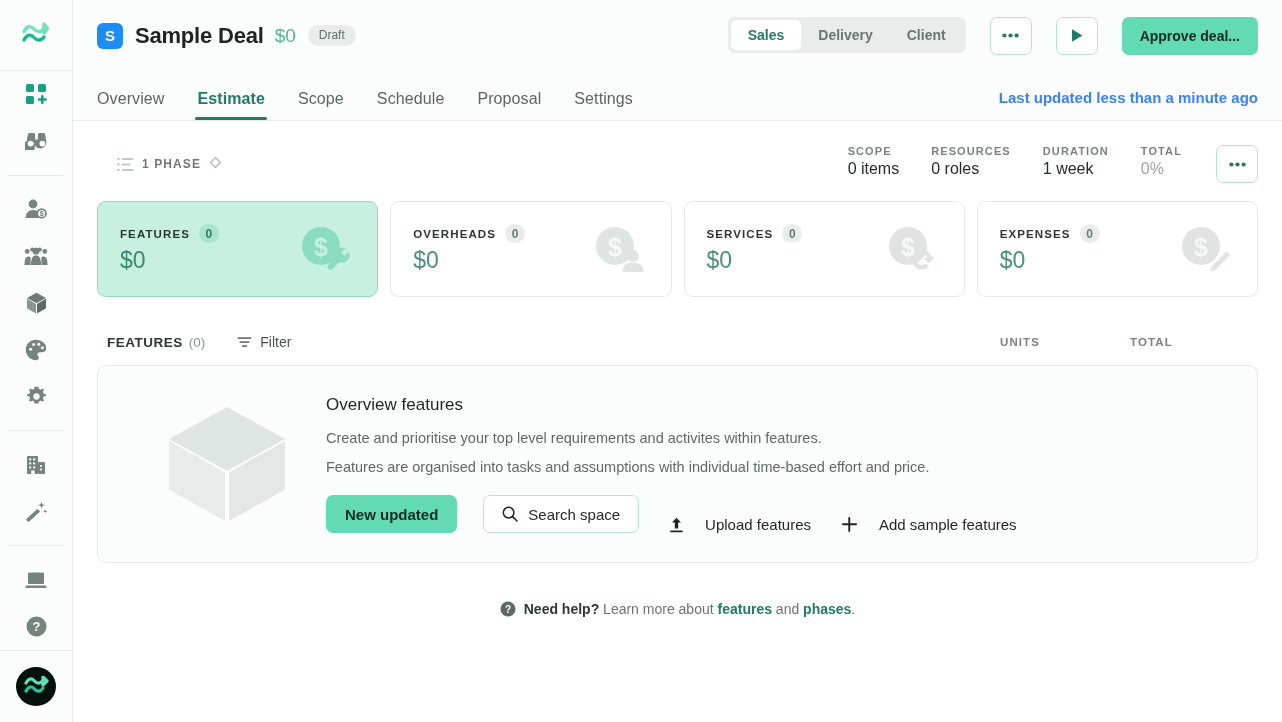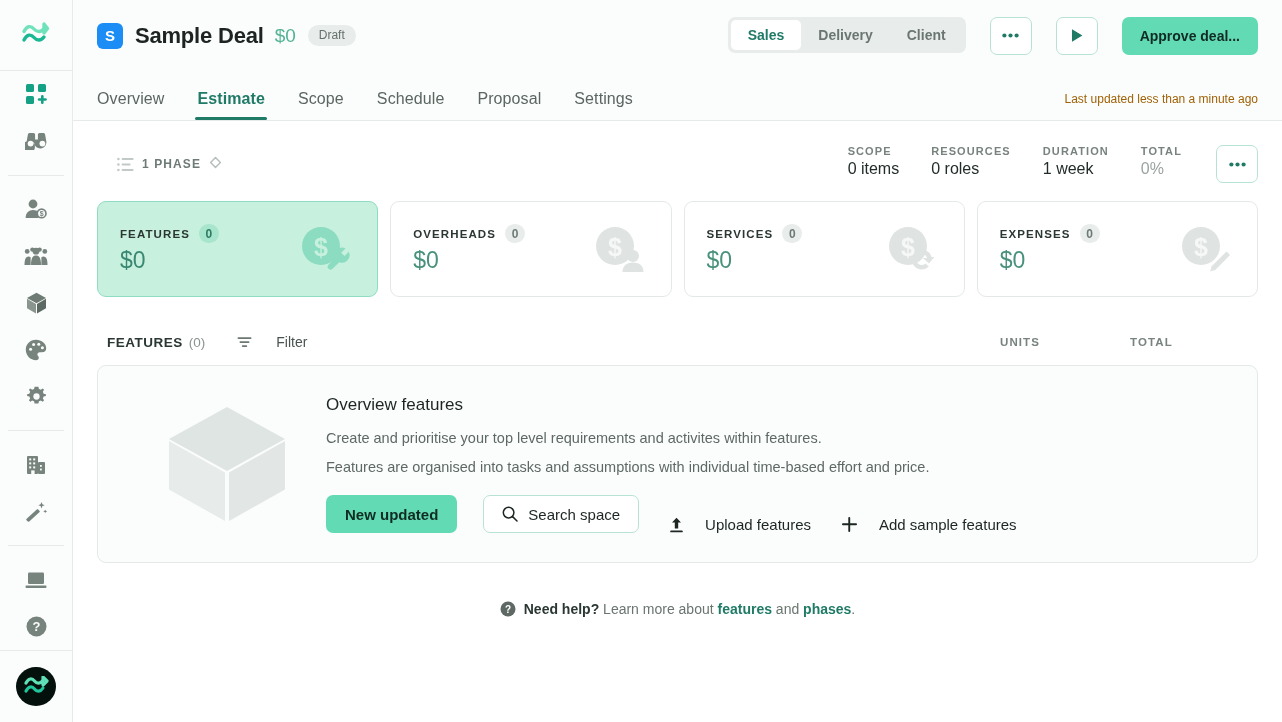--- a/index.html
+++ b/index.html
@@ -104,21 +104,21 @@
   .tab {
     font-size: 16px; color: #5b6661; padding: 0 0 12px 0;
     margin-right: 33px; cursor: pointer; position: relative;
     letter-spacing: 0.1px;
   }
   .tab.active { color: #1f7a66; font-weight: bold; }
   .tab.active::after {
     content: ""; position: absolute; left: -2px; right: -2px; bottom: 0;
     height: 3px; background: #1f7a66; border-radius: 2px;
   }
-  .last-updated { margin-left: auto; font-size: 12px; color: #a16207; padding-bottom: 14px; }
+  .last-updated { margin-left: auto; font-size: 15px; color: #3b82f6; padding-bottom: 14px; font-weight: bold; }
 
   .content { flex: 1 1 auto; padding: 0 24px; overflow: hidden; }
 
   
   .phase-row { display: flex; align-items: center; height: 72px; padding-top: 14px; }
   .phase-title { font-size: 30px; font-weight: bold; color: #14201b; letter-spacing: -0.4px; }
   .phase-chip {
     margin-left: 20px; display: flex; align-items: center; gap: 8px;
     cursor: pointer;
   }
@@ -149,21 +149,21 @@
   }
   .card.selected .card-count { background: #a7e5cd; color: #2f7a63; }
   .card-value { font-size: 23px; color: #49917c; margin-top: 4px; }
   .card.selected .card-value { color: #3a8871; }
   .card-icon { position: absolute; right: 26px; top: 22px; }
 
   
   .list-head { display: flex; align-items: center; height: 46px; margin-top: 22px; padding: 0 8px 0 10px; }
   .lh-title { font-size: 13.5px; font-weight: bold; color: #2a3733; letter-spacing: 0.5px; }
   .lh-count { font-size: 13.5px; color: #8a948f; margin-left: 6px; }
-  .lh-filter { display: flex; align-items: center; gap: 24px; margin-left: 32px; cursor: pointer; }
+  .lh-filter { display: flex; align-items: center; gap: 8px; margin-left: 32px; cursor: pointer; }
   .lh-filter-label { font-size: 14px; color: #49544f; }
   .lh-units { margin-left: auto; font-size: 11.5px; font-weight: bold; color: #78837e; letter-spacing: 1.1px; width: 130px; text-align: left; }
   .lh-total { font-size: 11.5px; font-weight: bold; color: #78837e; letter-spacing: 1.1px; width: 120px; text-align: left; }
 
   
   .empty-panel {
     border: 1px solid #e4e9e7; border-radius: 9px; background: #fbfdfc;
     height: 198px; display: flex; align-items: center; padding: 0 34px;
   }
   .empty-art { flex: 0 0 190px; display: flex; justify-content: center; align-items: center; }

